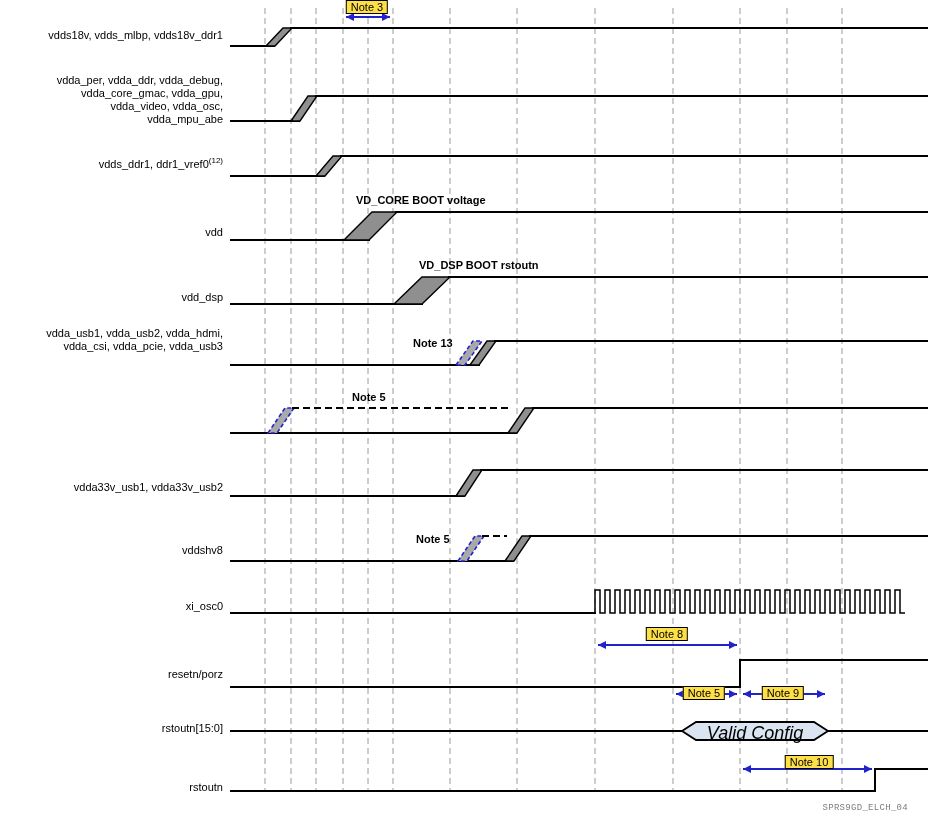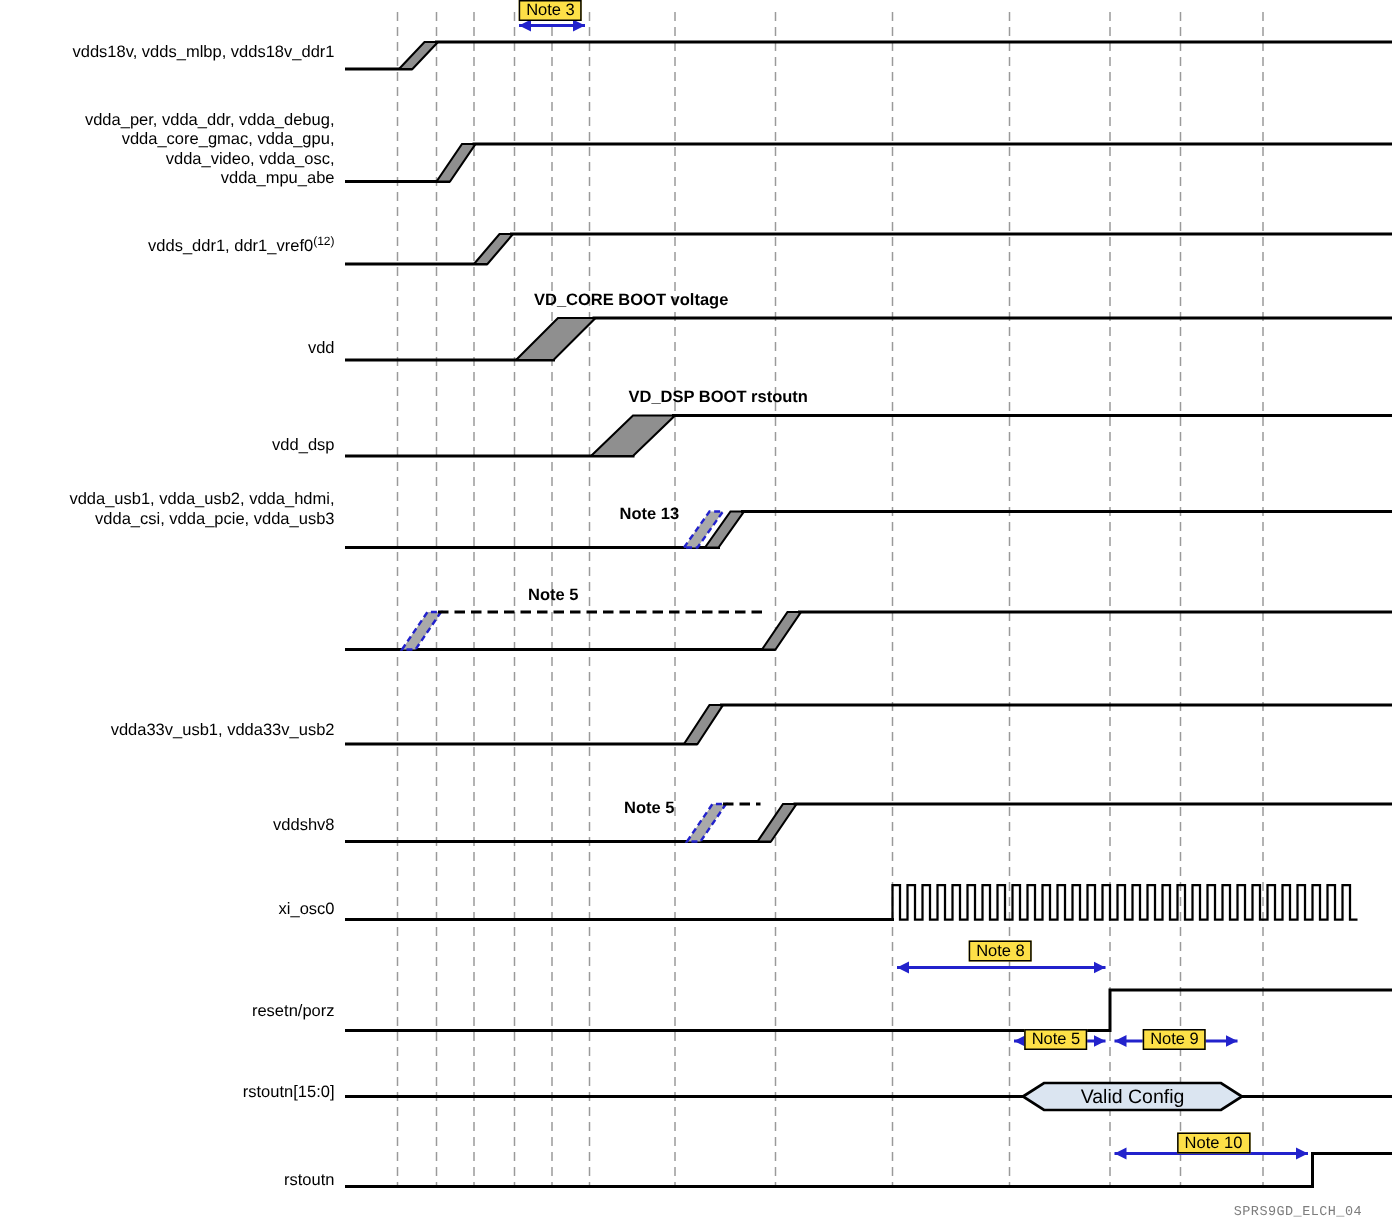--- a/index.html
+++ b/index.html
@@ -15,21 +15,21 @@
   .ramp-blue { fill:#a9a9a9; stroke:#2222cc; stroke-width:1.6; stroke-dasharray:4 2.5; }
   .bluedash { stroke:#2222cc; stroke-width:2; stroke-dasharray:7 4; fill:none; }
   .arrow line { stroke:#2222cc; stroke-width:2; }
   .bus { fill:#dbe5f1; stroke:#000; stroke-width:1.8; }
 
   .siglabel { position:absolute; left:0; width:223px; text-align:right;
               font-size:11px; line-height:13px; white-space:pre-line; }
   .ann { position:absolute; font-size:11px; line-height:13px;font-weight:bold; }
   .note-box { position:absolute; transform:translateX(-50%); font-size:11px; line-height:12px;
               border:1px solid #000; background:#fde047; padding:0 4px; white-space:nowrap; }
-  .busval { position:absolute; transform:translateX(-50%); font-size:13px; }
+  .busval { position:absolute; transform:translateX(-50%); font-size:18px;font-style:italic; }
   .watermark { position:absolute; font-size:9px; color:#7d7d7d; letter-spacing:0.3px;font-family:Liberation Mono, monospace; }
   sup { font-size:8px; }
 </style>
 </head>
 <body>
 
 <div class="canvas">
 
   <svg width="930" height="821" viewBox="0 0 930 821">
     <defs>

